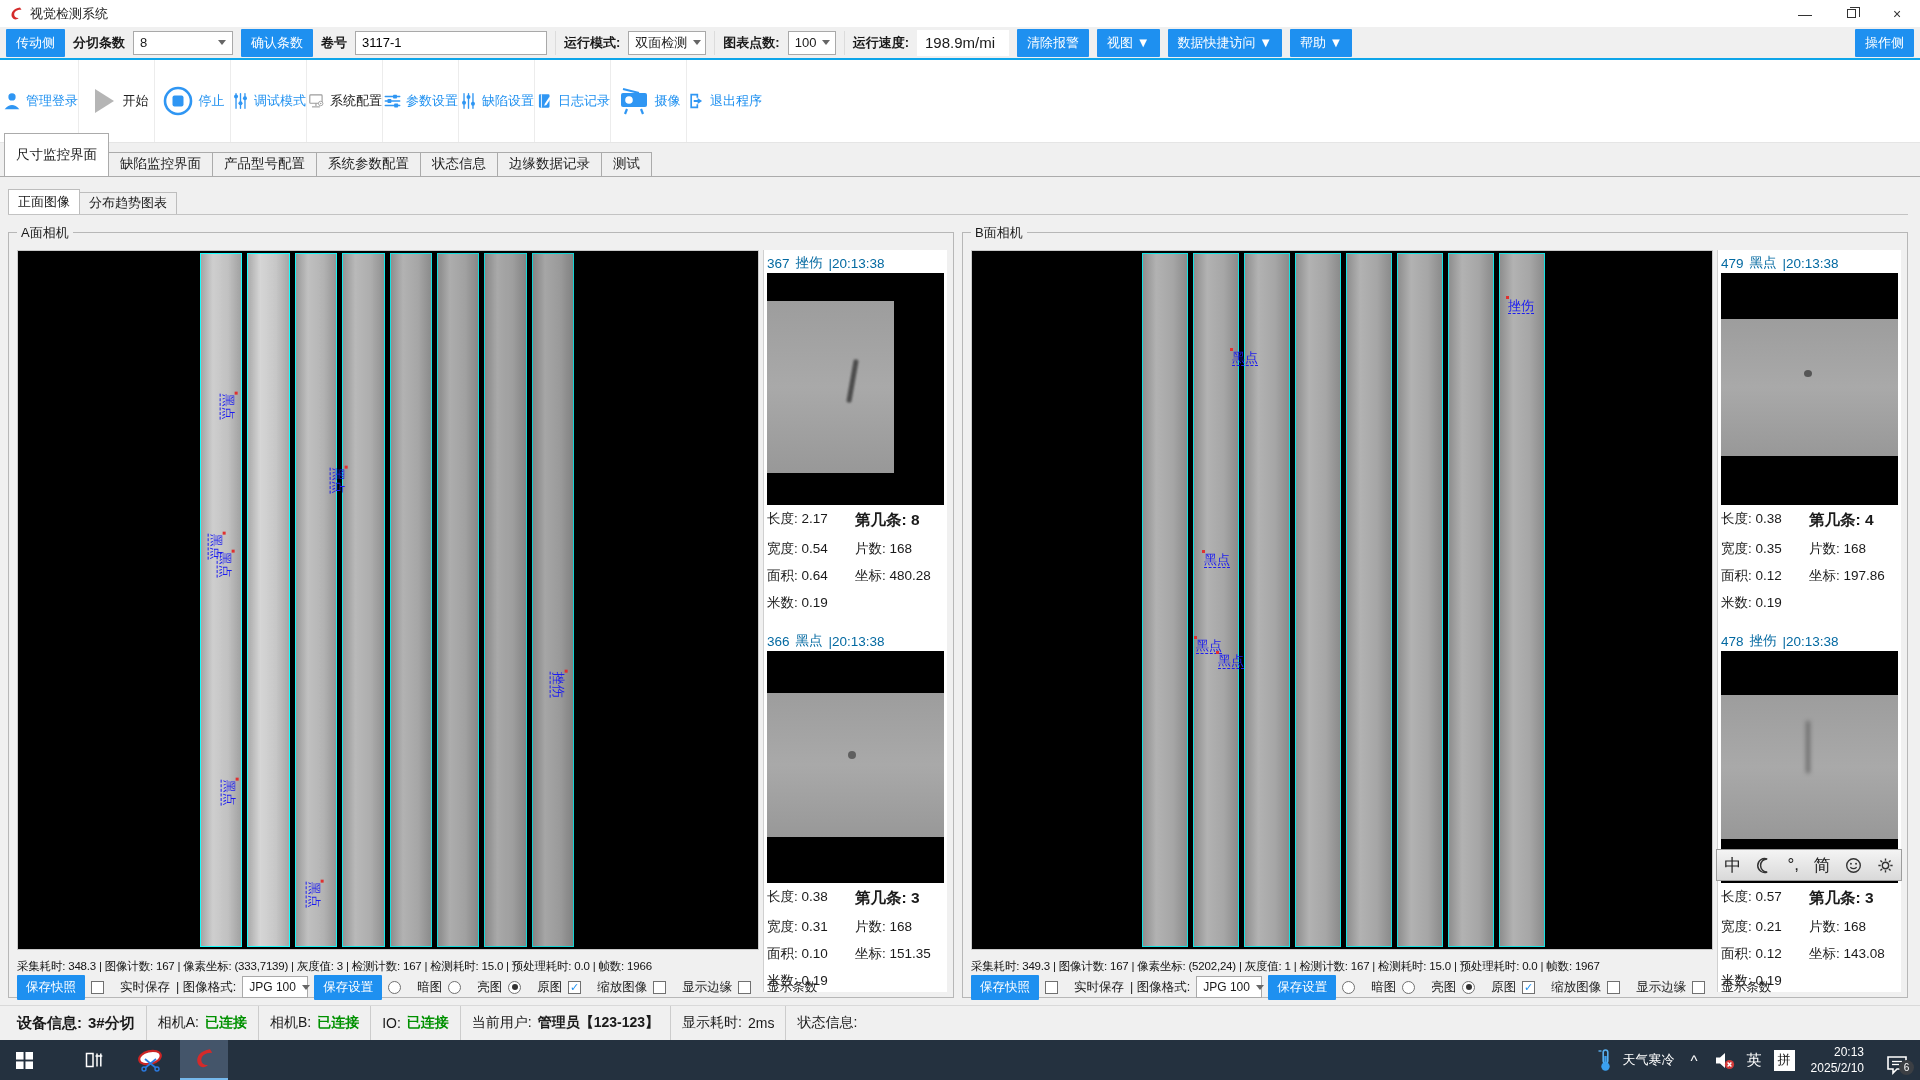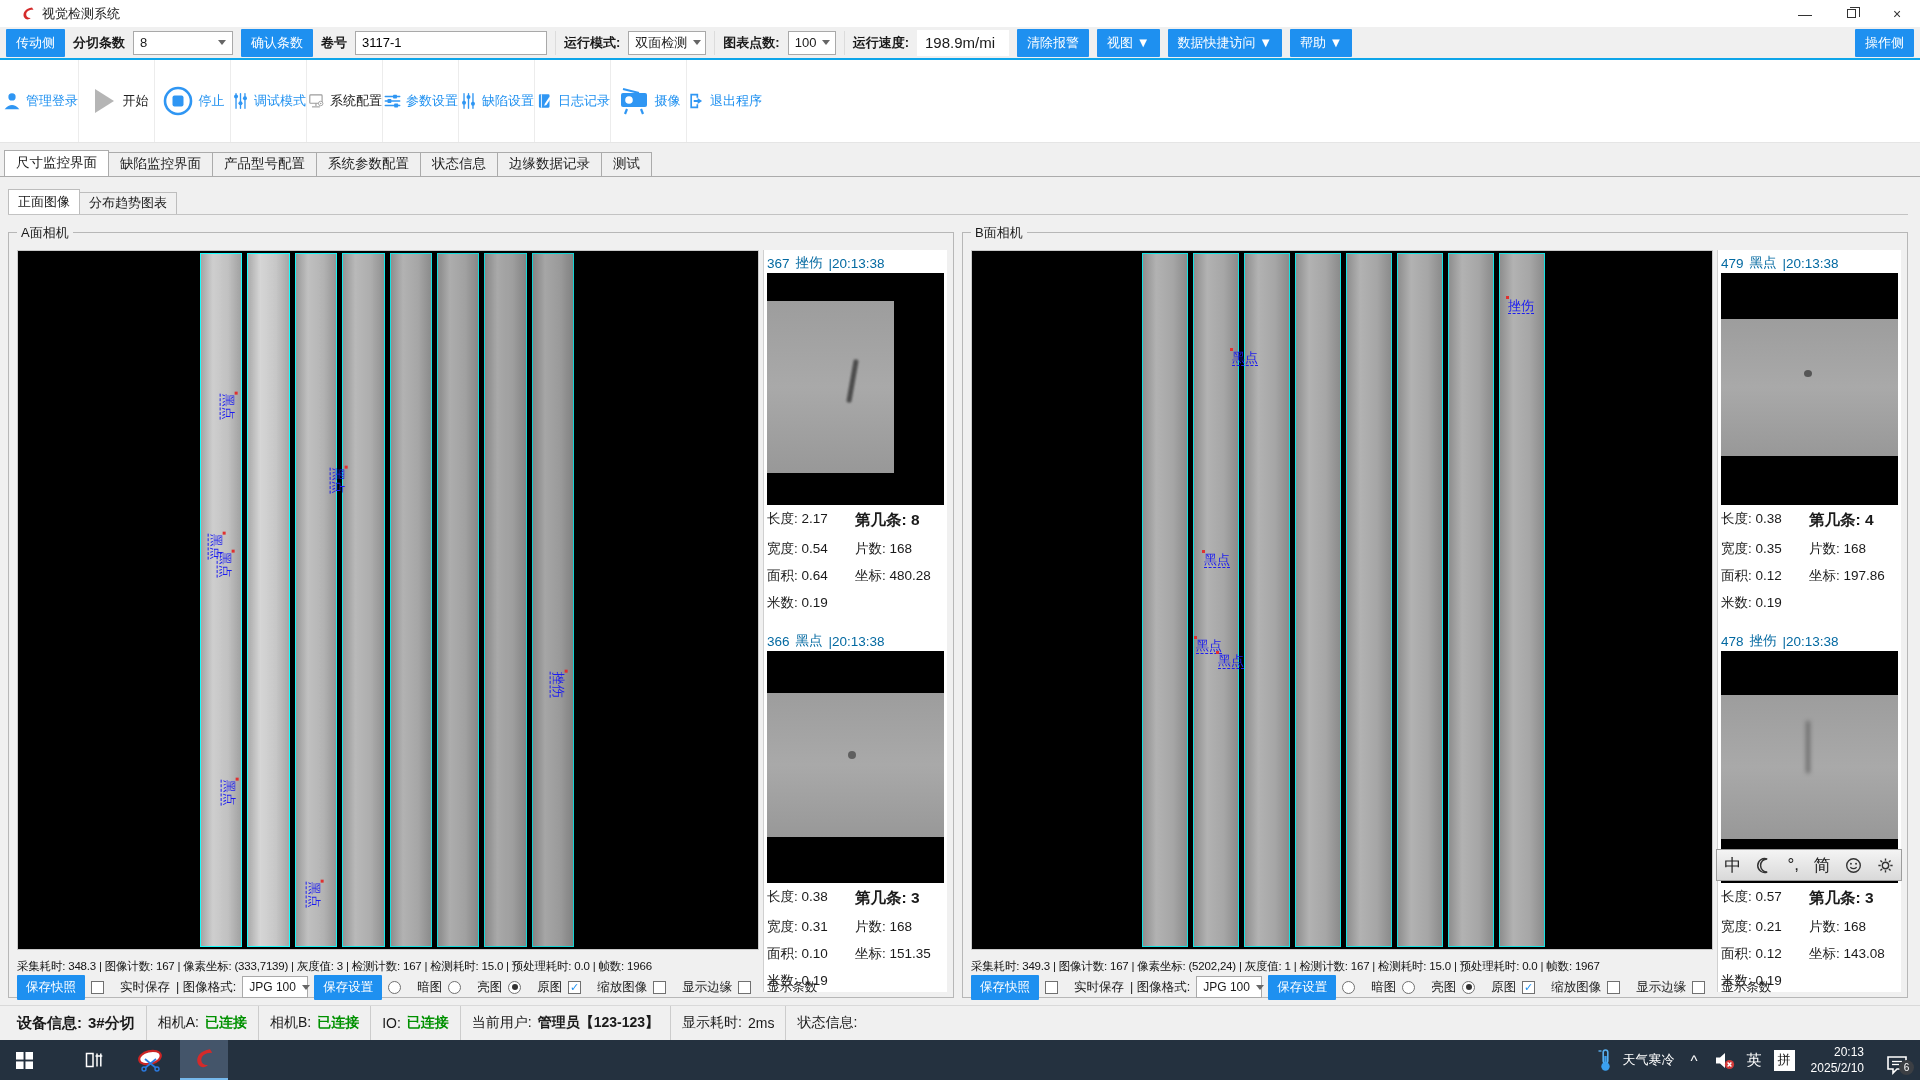--- a/index.html
+++ b/index.html
@@ -1,21 +1,21 @@
 <!DOCTYPE html>
 <html><head>
 <meta charset="utf-8">
 <style>
   * { margin:0; padding:0; box-sizing:border-box; }
   html,body { width:1920px; height:1080px; overflow:hidden; background:#f0f0f0;
     font-family:"Liberation Sans","DejaVu Sans",sans-serif; font-size:13px; color:#1a1a1a; }
 
   
   #titlebar { position:absolute; left:0; top:0; width:1920px; height:27px; background:#fff;
-    display:flex; align-items:center; padding-left:20px; gap:6px; }
+    display:flex; align-items:center; padding-left:8px; gap:6px; }
   #titlebar .t-title { font-size:13px; color:#222; }
   .win-controls { margin-left:auto; display:flex; height:100%; }
   .win-btn { width:46px; height:100%; display:flex; align-items:center; justify-content:center; color:#333; font-size:14px; }
   .maxbox { width:9px; height:9px; border:1px solid #333; position:relative; }
   .maxbox:before { content:""; position:absolute; left:2px; top:-3px; width:9px; height:9px; border:1px solid #333; border-left:none; border-bottom:none; }
 
   
   #toolbar { position:absolute; left:0; top:27px; width:1920px; height:33px; background:#f0f0f0;
     border-bottom:2px solid #0ea5e9; display:flex; align-items:center; padding:0 6px; gap:8px; }
   .btn-blue { background:#1e90f0; color:#fff; border:none; padding:5px 10px; font-size:13px; border-radius:1px;
@@ -36,21 +36,21 @@
   .tool-item { width:76px; display:flex; align-items:center; justify-content:center; gap:4px; }
   .tool-item + .tool-item { border-left:1px solid #ececec; }
   .tool-label { font-size:13px; color:#1e90f0; white-space:nowrap; }
   .tool-label.dark { color:#222; }
 
   
   #tabstrip { position:absolute; left:0; top:150px; width:1920px; height:27px; display:flex; padding-left:4px;
     border-bottom:1px solid #ababab; align-items:flex-end; }
   .tab { padding:4px 11px 5px; border:1px solid #ababab; border-bottom:none; background:#f0f0f0;
     font-size:13.5px; margin-right:-1px; height:24px; display:flex; align-items:center; }
-  .tab.active { background:#fff; height:26px; position:relative; z-index:2; }
+  .tab.active { background:#fff; height:43px; position:relative; z-index:2; }
   #subtabstrip { position:absolute; left:8px; top:190px; width:1900px; height:25px; display:flex;
     border-bottom:1px solid #c3c3c3; align-items:flex-end; }
   .subtab { padding:3px 9px 4px; border:1px solid #bdbdbd; border-bottom:none; background:#f0f0f0;
     font-size:13px; margin-right:-1px; height:22px; display:flex; align-items:center; }
   .subtab.active { background:#fff; height:25px; z-index:2; position:relative; }
 
   
   .group { position:absolute; top:232px; height:766px; border:1px solid #b7b7b7; background:#f0f0f0; }
   #groupA { left:8px;  width:946px; }
   #groupB { left:962px; width:946px; }

